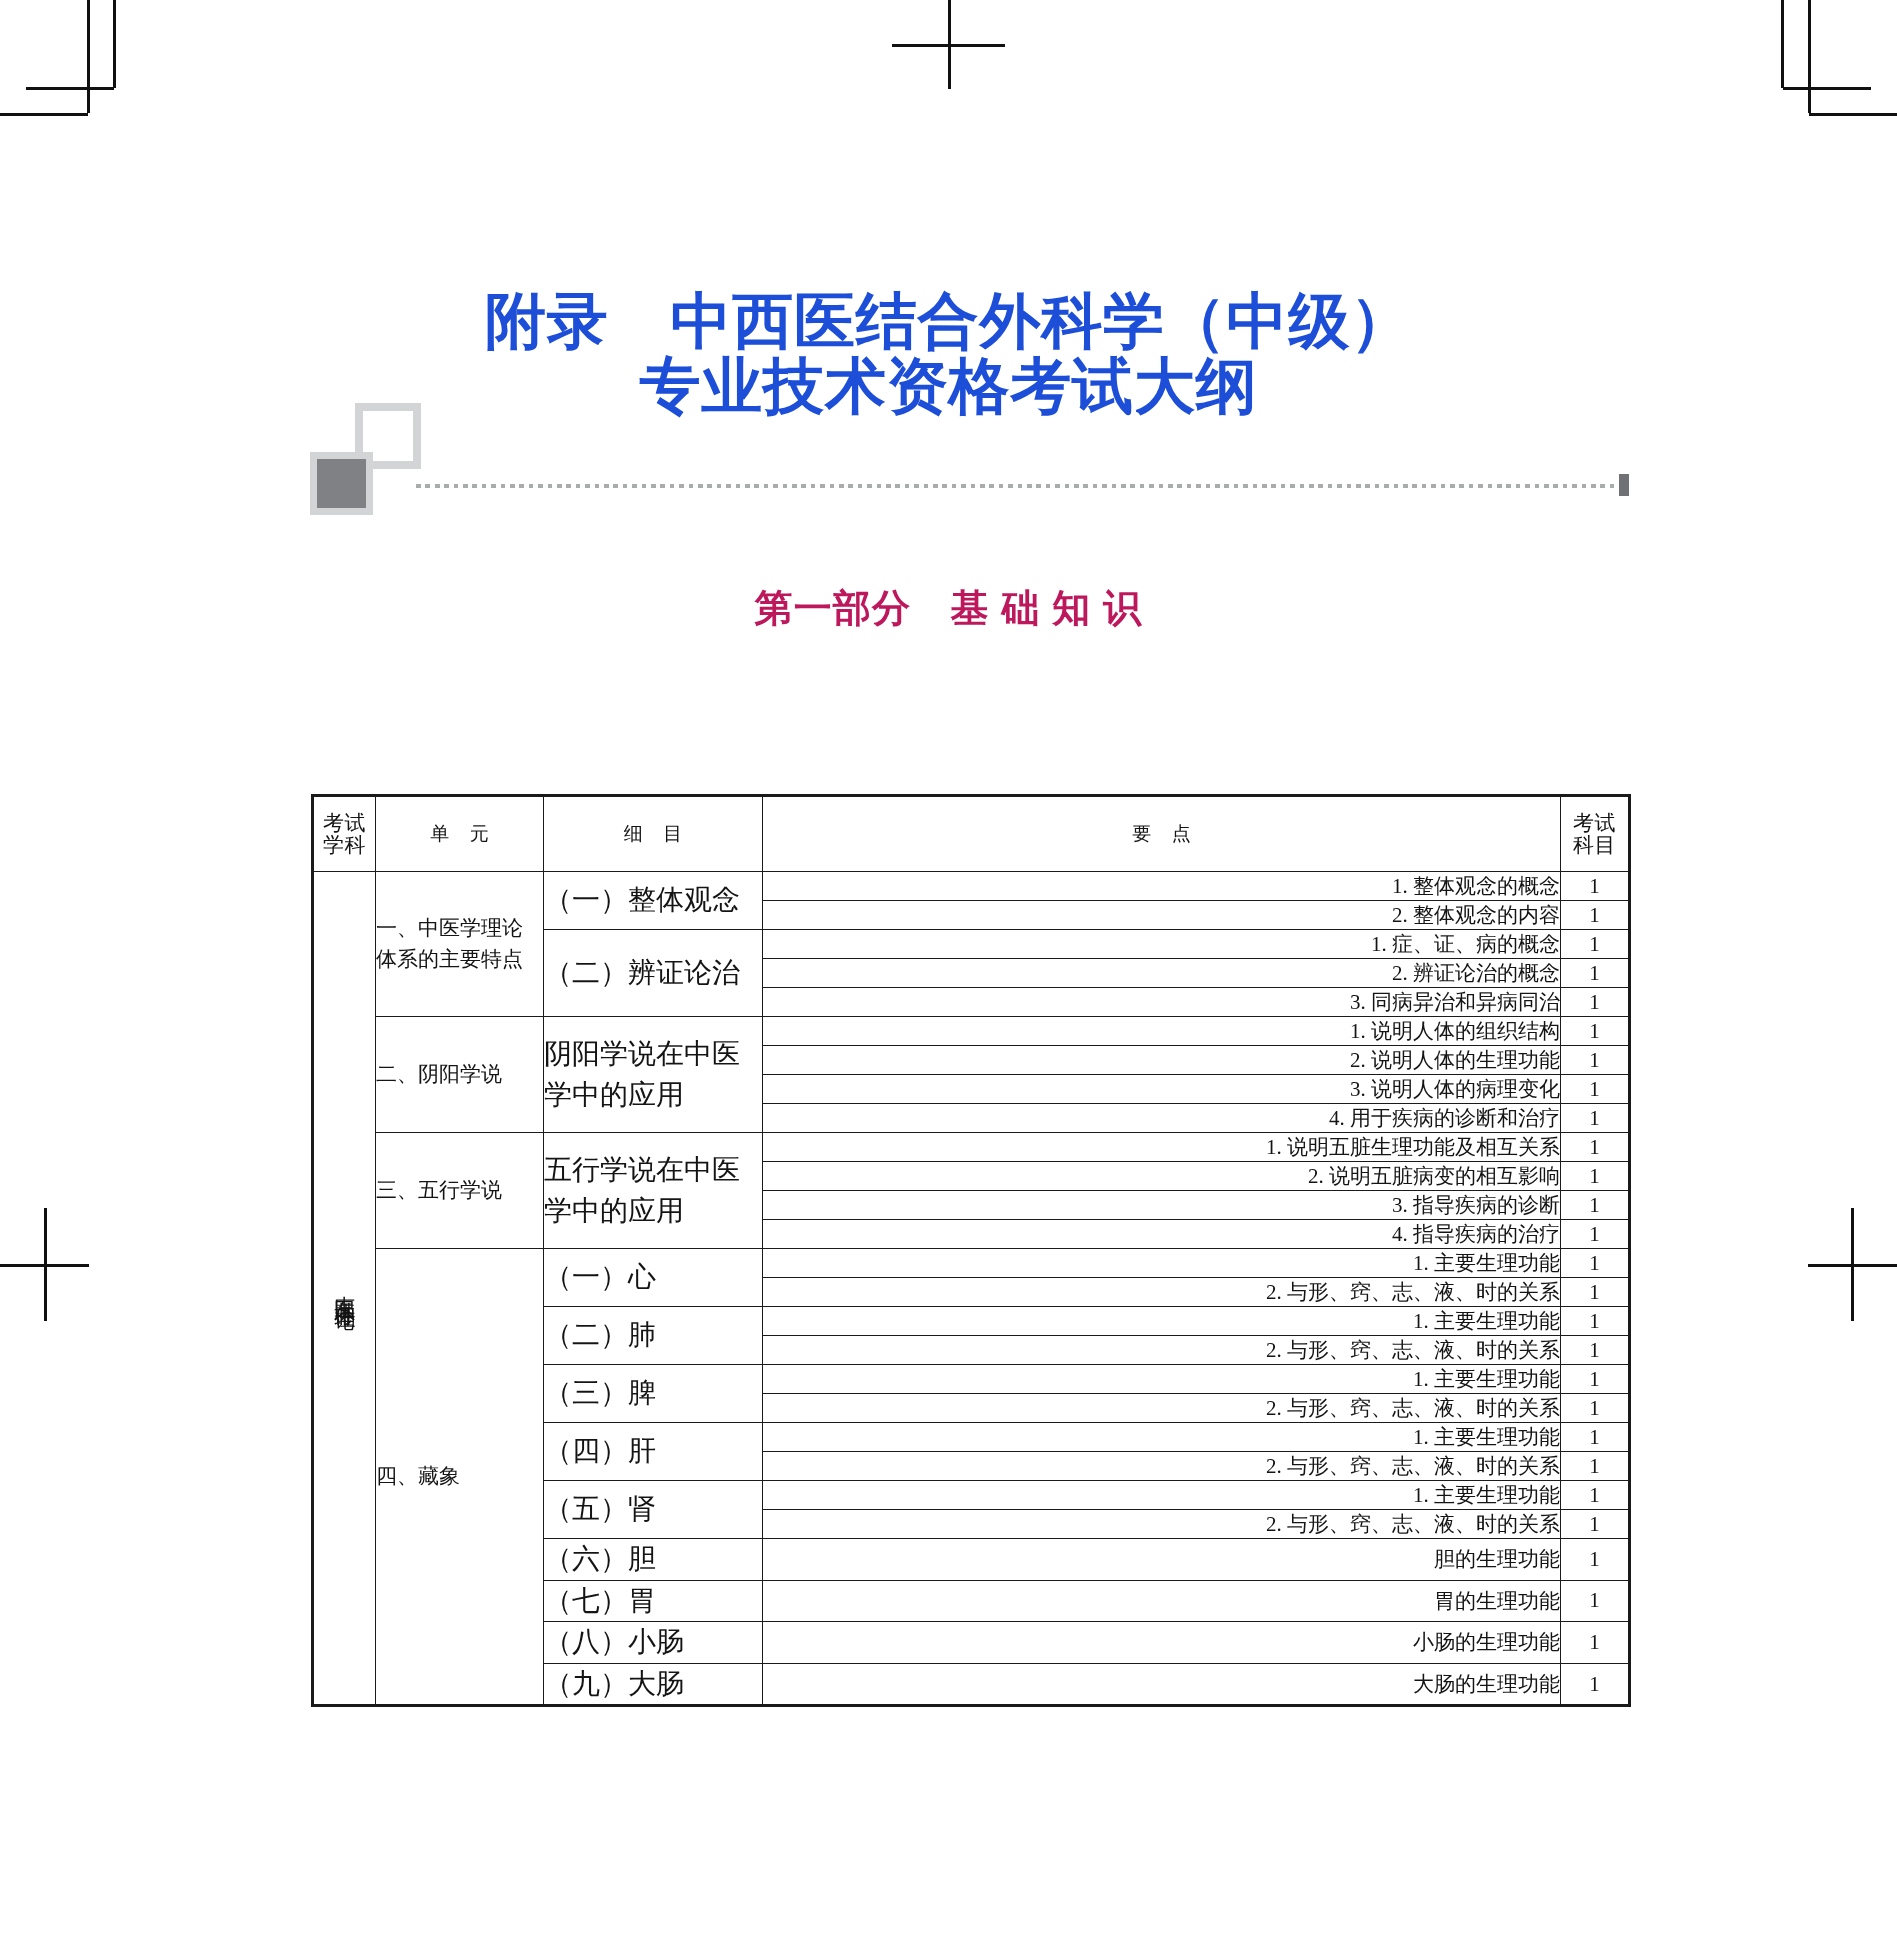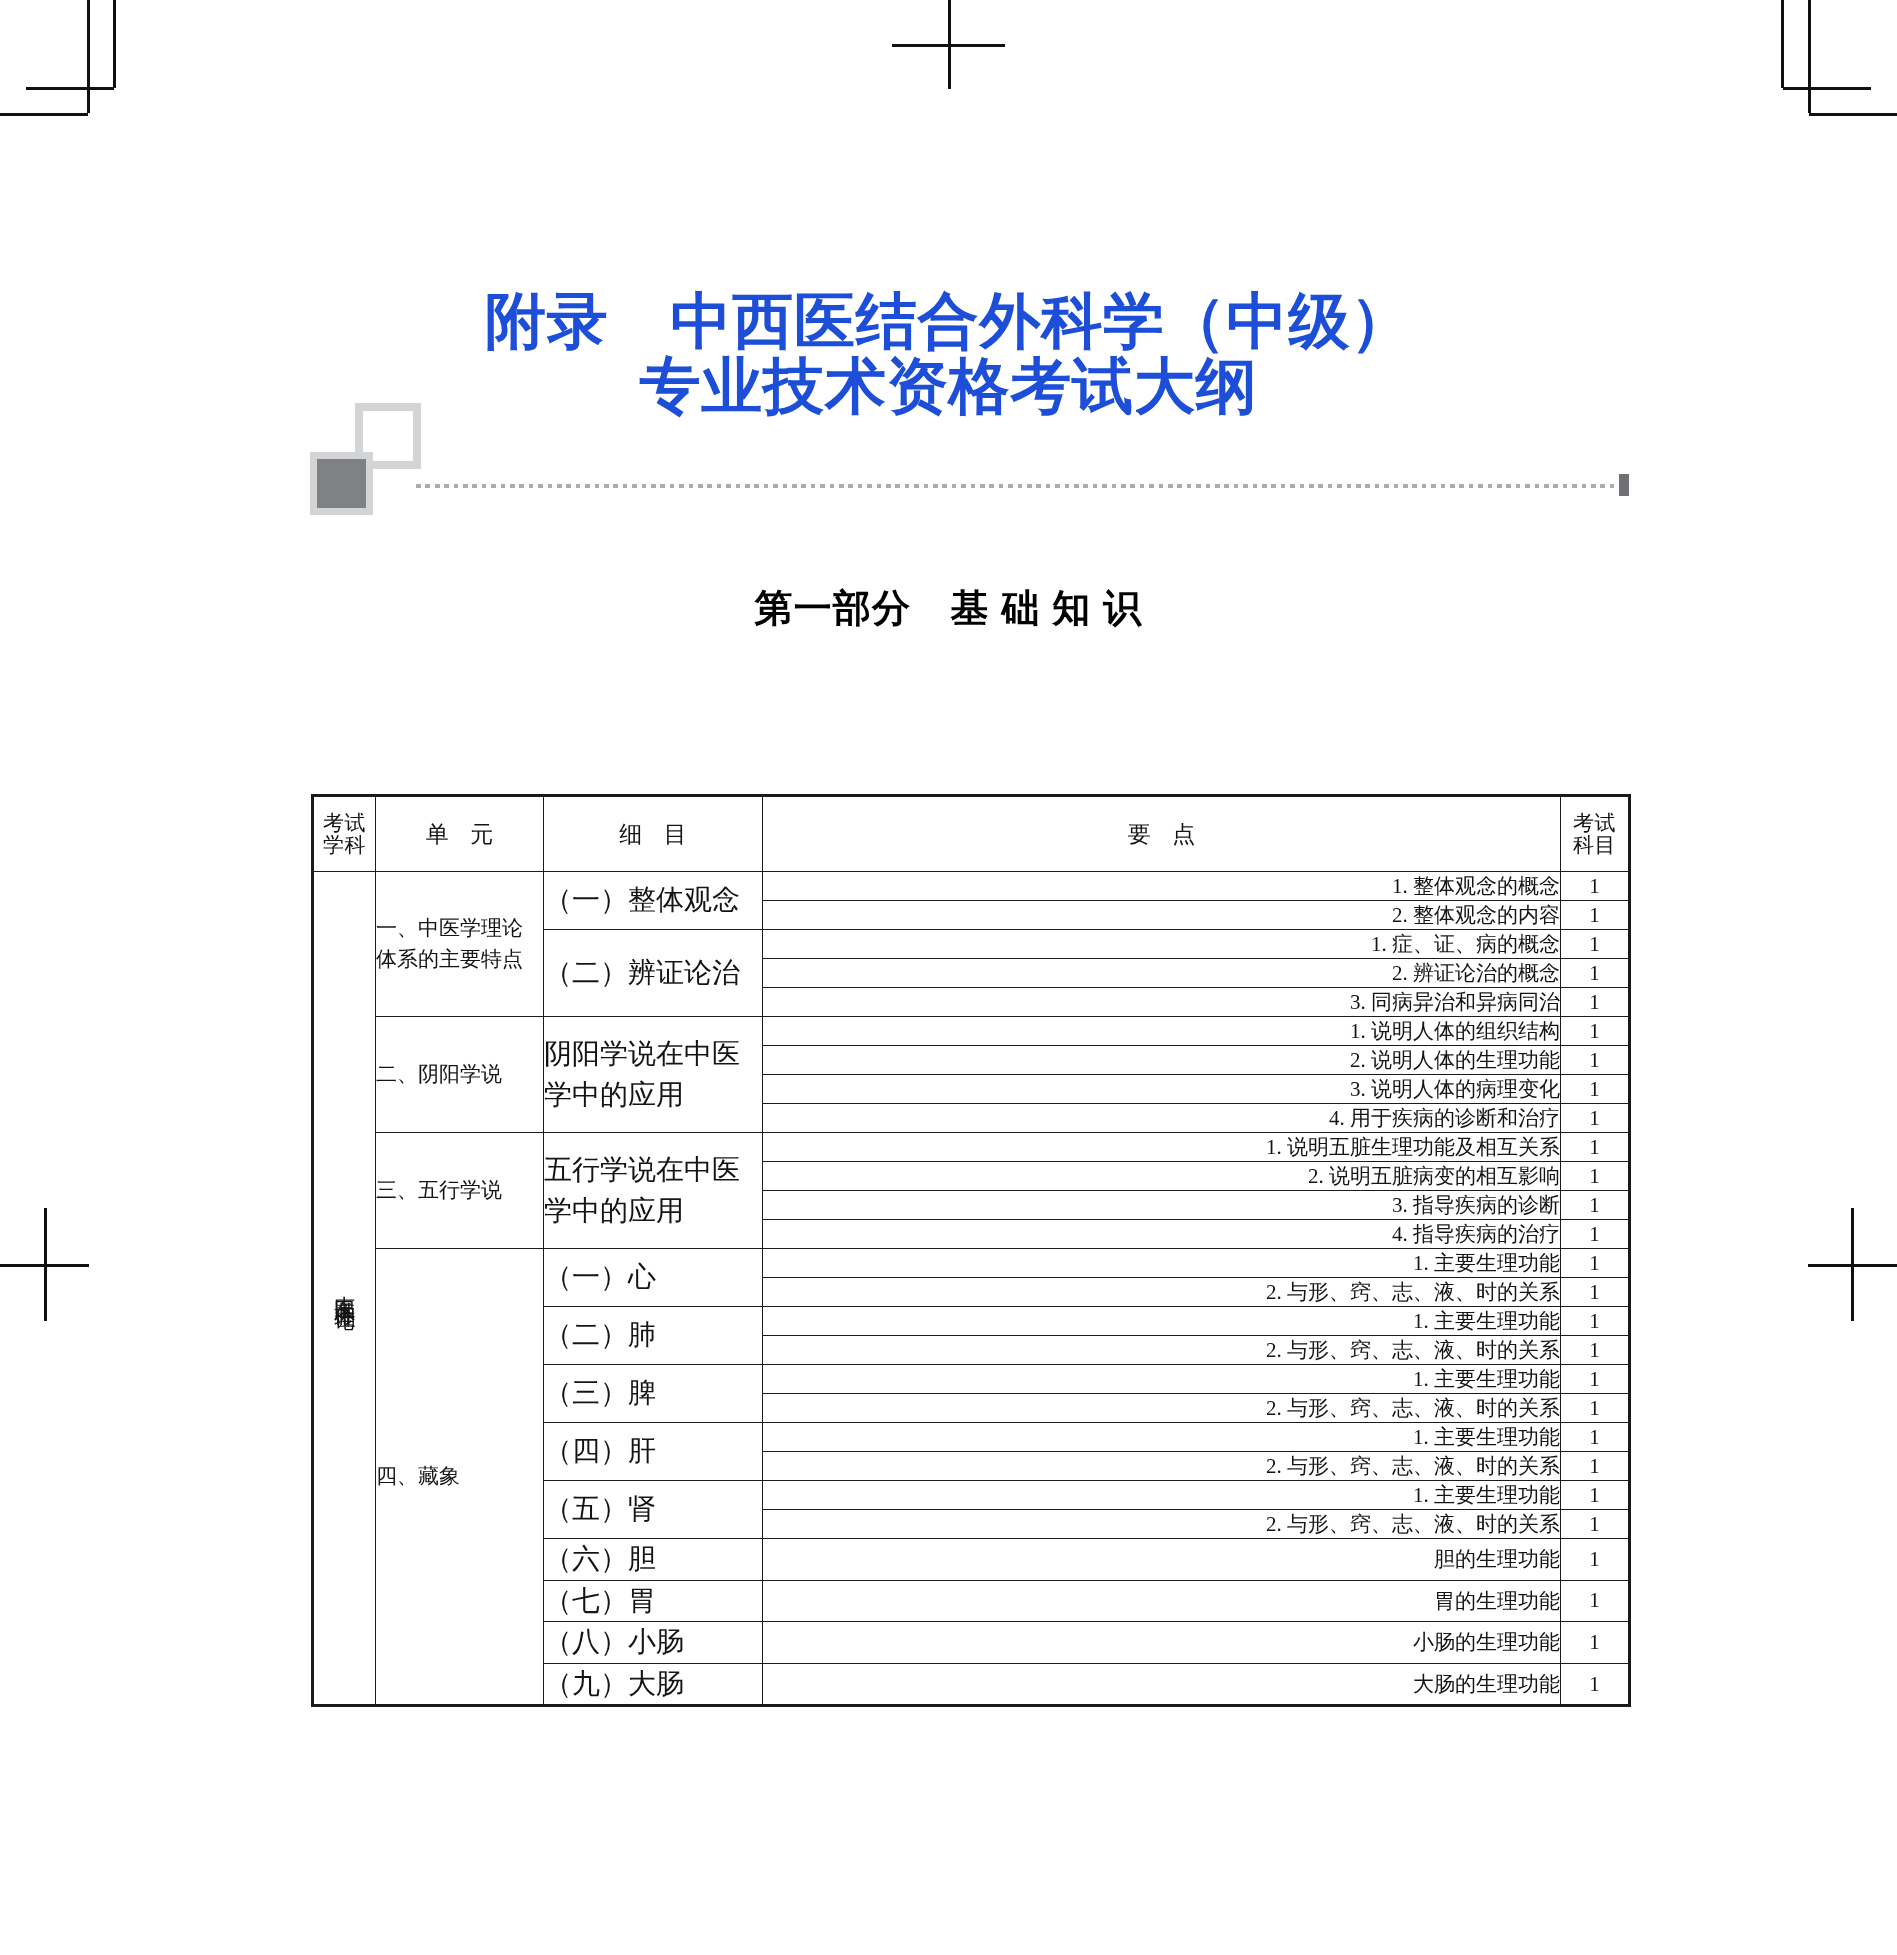--- a/index.html
+++ b/index.html
@@ -85,21 +85,21 @@
   #part-heading {
     position: absolute;
     left: 0;
     top: 583px;
     width: 1897px;
     text-align: center;
     font-family: "Liberation Sans", "DejaVu Sans", sans-serif;
     font-weight: bold;
     font-size: 38px;
     letter-spacing: 1.2px;
-    color: #000000;
+    color: #be185d;
     white-space: pre;
   }
 
   
   #outline-table {
     position: absolute;
     left: 311px;
     top: 794px;
     width: 1316px;
     border-collapse: collapse;
@@ -126,21 +126,21 @@
   thead td {
     height: 74px;
     text-align: center;
   }
   .hdr-stack {
     line-height: 1.06;
     font-size: 21px;
     letter-spacing: 0.4px;
   }
   .hdr-spaced {
-    font-size: 23px;
+    font-size: 19px;
     letter-spacing: 7.8px;
     text-indent: 7.8px;
   }
 
   .cell-vertical {
     writing-mode: vertical-rl;
     text-orientation: upright;
     letter-spacing: 3.1px;
     text-align: center;
     white-space: nowrap;

